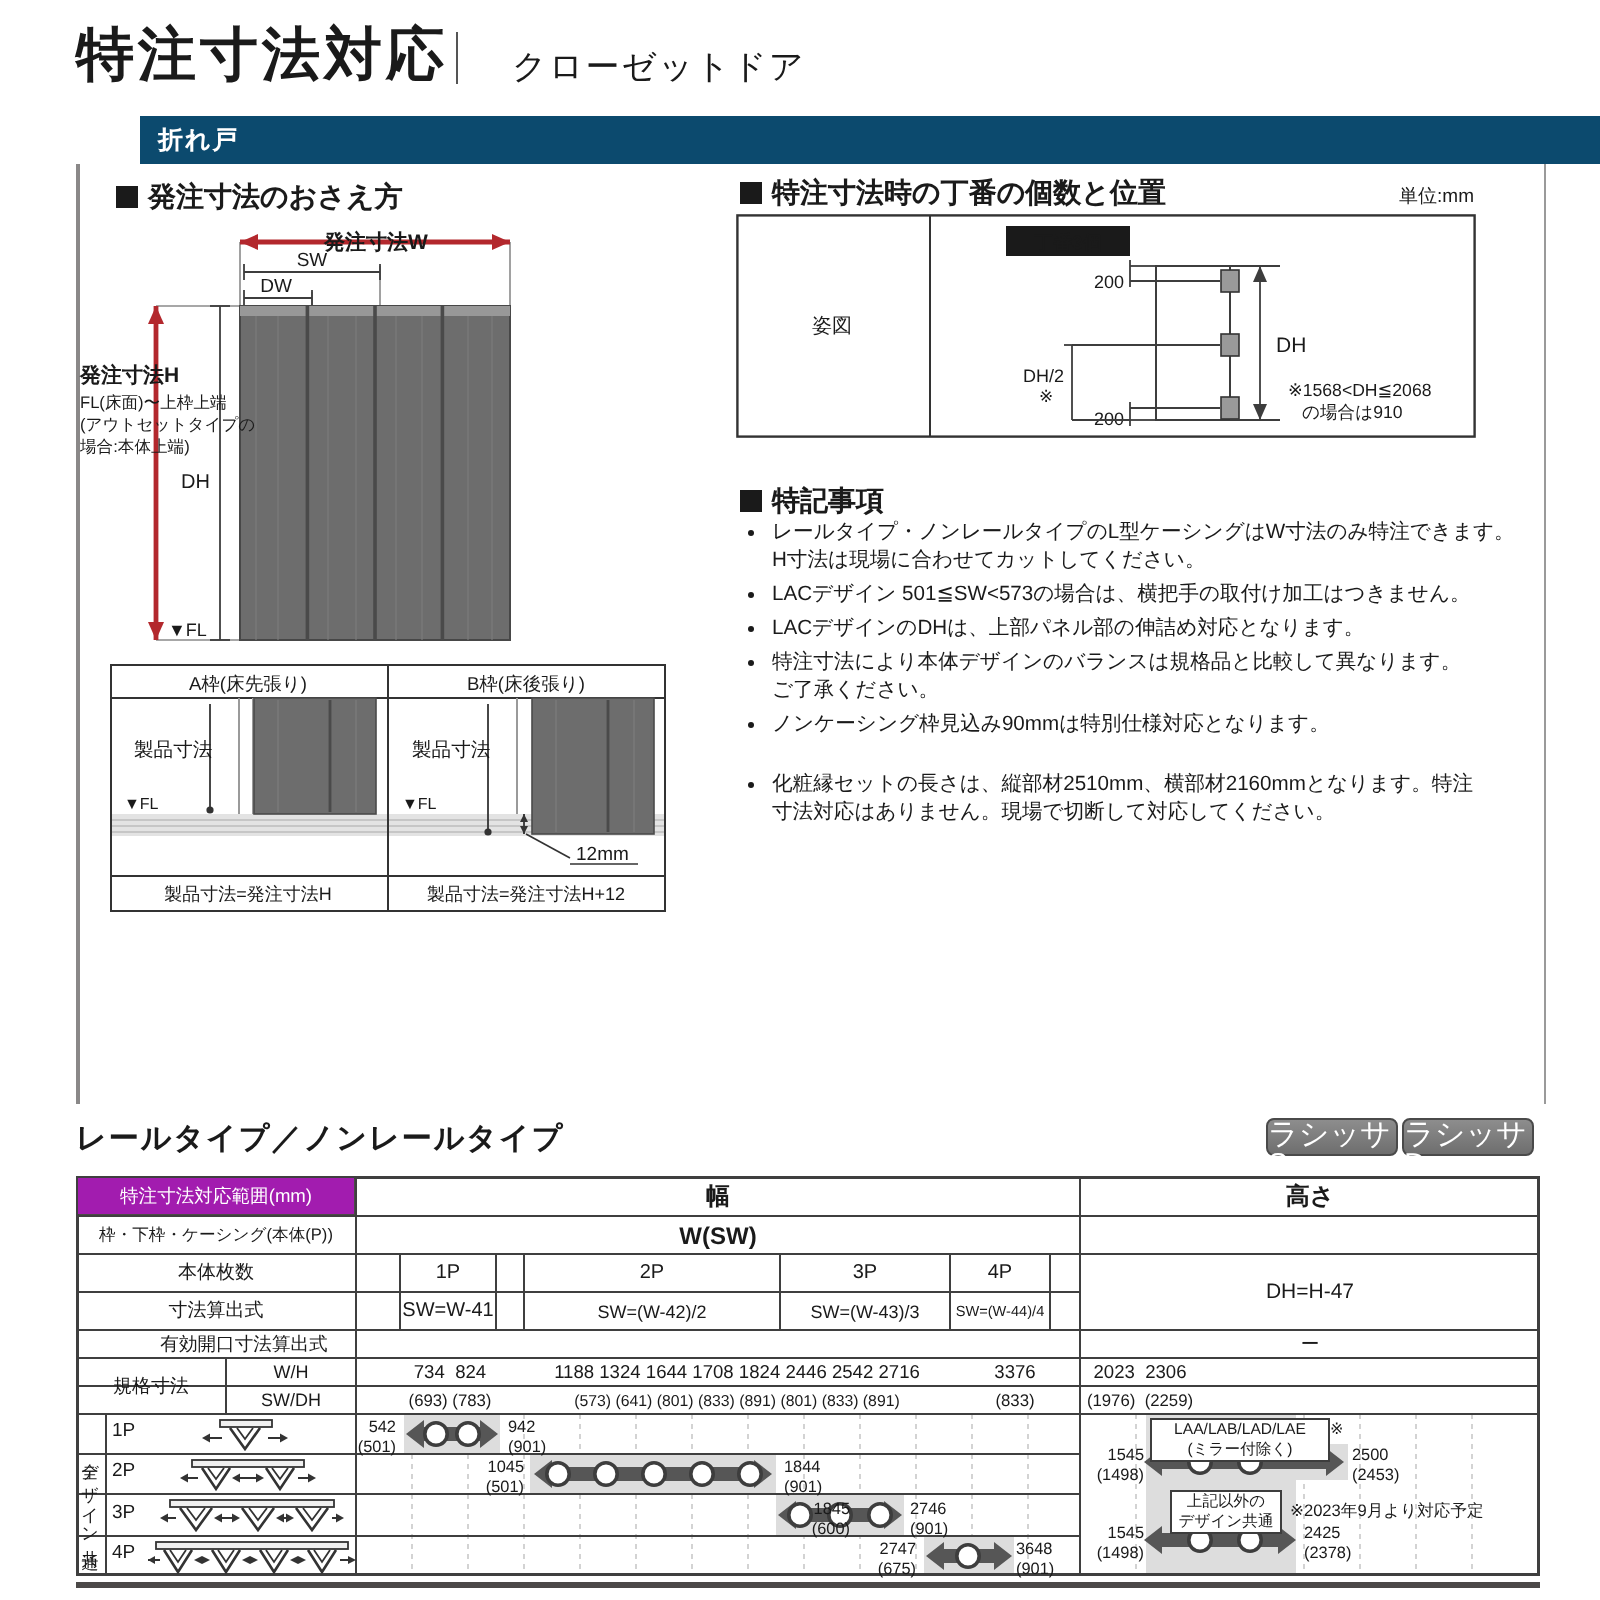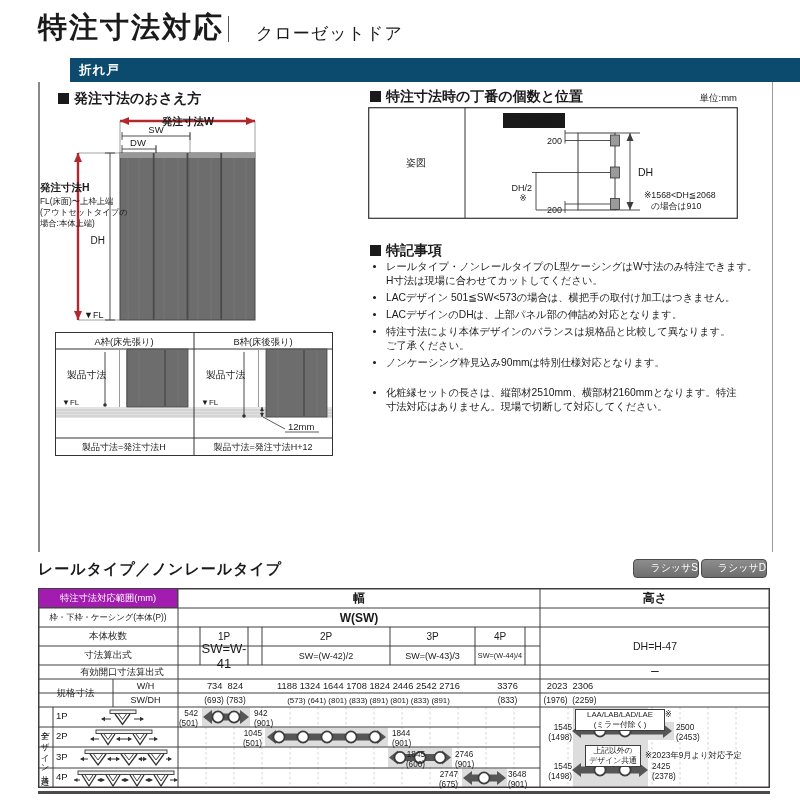--- a/index.html
+++ b/index.html
@@ -8,22 +8,22 @@
   .abs{position:absolute;}
   .c{display:flex;align-items:center;justify-content:center;text-align:center;}
   .r{text-align:right;}
   .pre{white-space:pre-line;}
   .b{font-weight:bold;}
   .sq{display:inline-block;width:11px;height:11px;background:#1a1a1a;margin-right:5px;vertical-align:-1px;}
   .h2{font-size:14px;font-weight:bold;}
   svg text{font-family:"Liberation Sans","DejaVu Sans",sans-serif;fill:#1a1a1a;}
   .bar-title{background:#0c4a6e;color:#fff;font-weight:bold;font-size:12.5px;
              line-height:24px;padding-left:9px;letter-spacing:1px;margin-left:32px;}
-  .tab{background:linear-gradient(#8d8d8d,#6e6e6e);color:#fff;font-size:10px;border:1px solid #4a4a4a;
-       border-radius:4px;line-height:15px;text-align:right;}
+  .tab{background:linear-gradient(#8d8d8d,#6e6e6e);color:#fff;font-size:15px;border:1px solid #4a4a4a;
+       border-radius:4px;line-height:15px;text-align:left;}
   .notes li{margin:0 0 3px 0;font-size:10.3px;line-height:1.36;}
   .notes{margin:0;padding-left:14px;list-style:disc outside;}
   .note-gap{margin-top:16px !important;}
   .rlab{font-size:8.2px;line-height:1.18;white-space:pre-line;}
   .hbox{background:#fff;border:1px solid #3d3d3d;font-size:7.8px;line-height:1.25;white-space:pre-line;
         display:flex;align-items:center;justify-content:center;text-align:center;}
   .vtxt{writing-mode:vertical-rl;text-orientation:upright;font-size:8.5px;letter-spacing:1px;
         display:flex;align-items:center;justify-content:center;}
 </style>
 </head>
@@ -324,21 +324,21 @@
   <div class="abs c b" style="left:178px;top:608px;width:362px;height:19px;font-size:12px;">W(SW)</div>
 
   <div class="abs c" style="left:38px;top:627px;width:140px;height:19px;font-size:9.5px;">本体枚数</div>
   <div class="abs c" style="left:200px;top:627px;width:48px;height:19px;font-size:10px;">1P</div>
   <div class="abs c" style="left:262px;top:627px;width:128px;height:19px;font-size:10px;">2P</div>
   <div class="abs c" style="left:390px;top:627px;width:85px;height:19px;font-size:10px;">3P</div>
   <div class="abs c" style="left:475px;top:627px;width:50px;height:19px;font-size:10px;">4P</div>
   <div class="abs c" style="left:540px;top:627px;width:230px;height:38px;font-size:10.5px;">DH=H-47</div>
 
   <div class="abs c" style="left:38px;top:646px;width:140px;height:19px;font-size:9.5px;">寸法算出式</div>
-  <div class="abs c" style="left:200px;top:646px;width:48px;height:19px;font-size:13px;text-align:center;">SW=W-41</div>
+  <div class="abs c" style="left:200px;top:646px;width:48px;height:19px;font-size:10px;text-align:center;">SW=W-41</div>
   <div class="abs c" style="left:262px;top:646px;width:128px;height:19px;font-size:9px;">SW=(W-42)/2</div>
   <div class="abs c" style="left:390px;top:646px;width:85px;height:19px;font-size:9px;">SW=(W-43)/3</div>
   <div class="abs c" style="left:475px;top:646px;width:50px;height:19px;font-size:7.3px;">SW=(W-44)/4</div>
 
   <div class="abs c" style="left:38px;top:665px;width:168px;height:14px;font-size:9.3px;">有効開口寸法算出式</div>
   <div class="abs c" style="left:540px;top:665px;width:230px;height:14px;font-size:9.3px;">ー</div>
 
   <div class="abs c" style="left:38px;top:679px;width:75px;height:28px;font-size:9.5px;">規格寸法</div>
   <div class="abs c" style="left:113px;top:679px;width:65px;height:14px;font-size:9px;">W/H</div>
   <div class="abs c" style="left:113px;top:693px;width:65px;height:14px;font-size:9px;">SW/DH</div>

